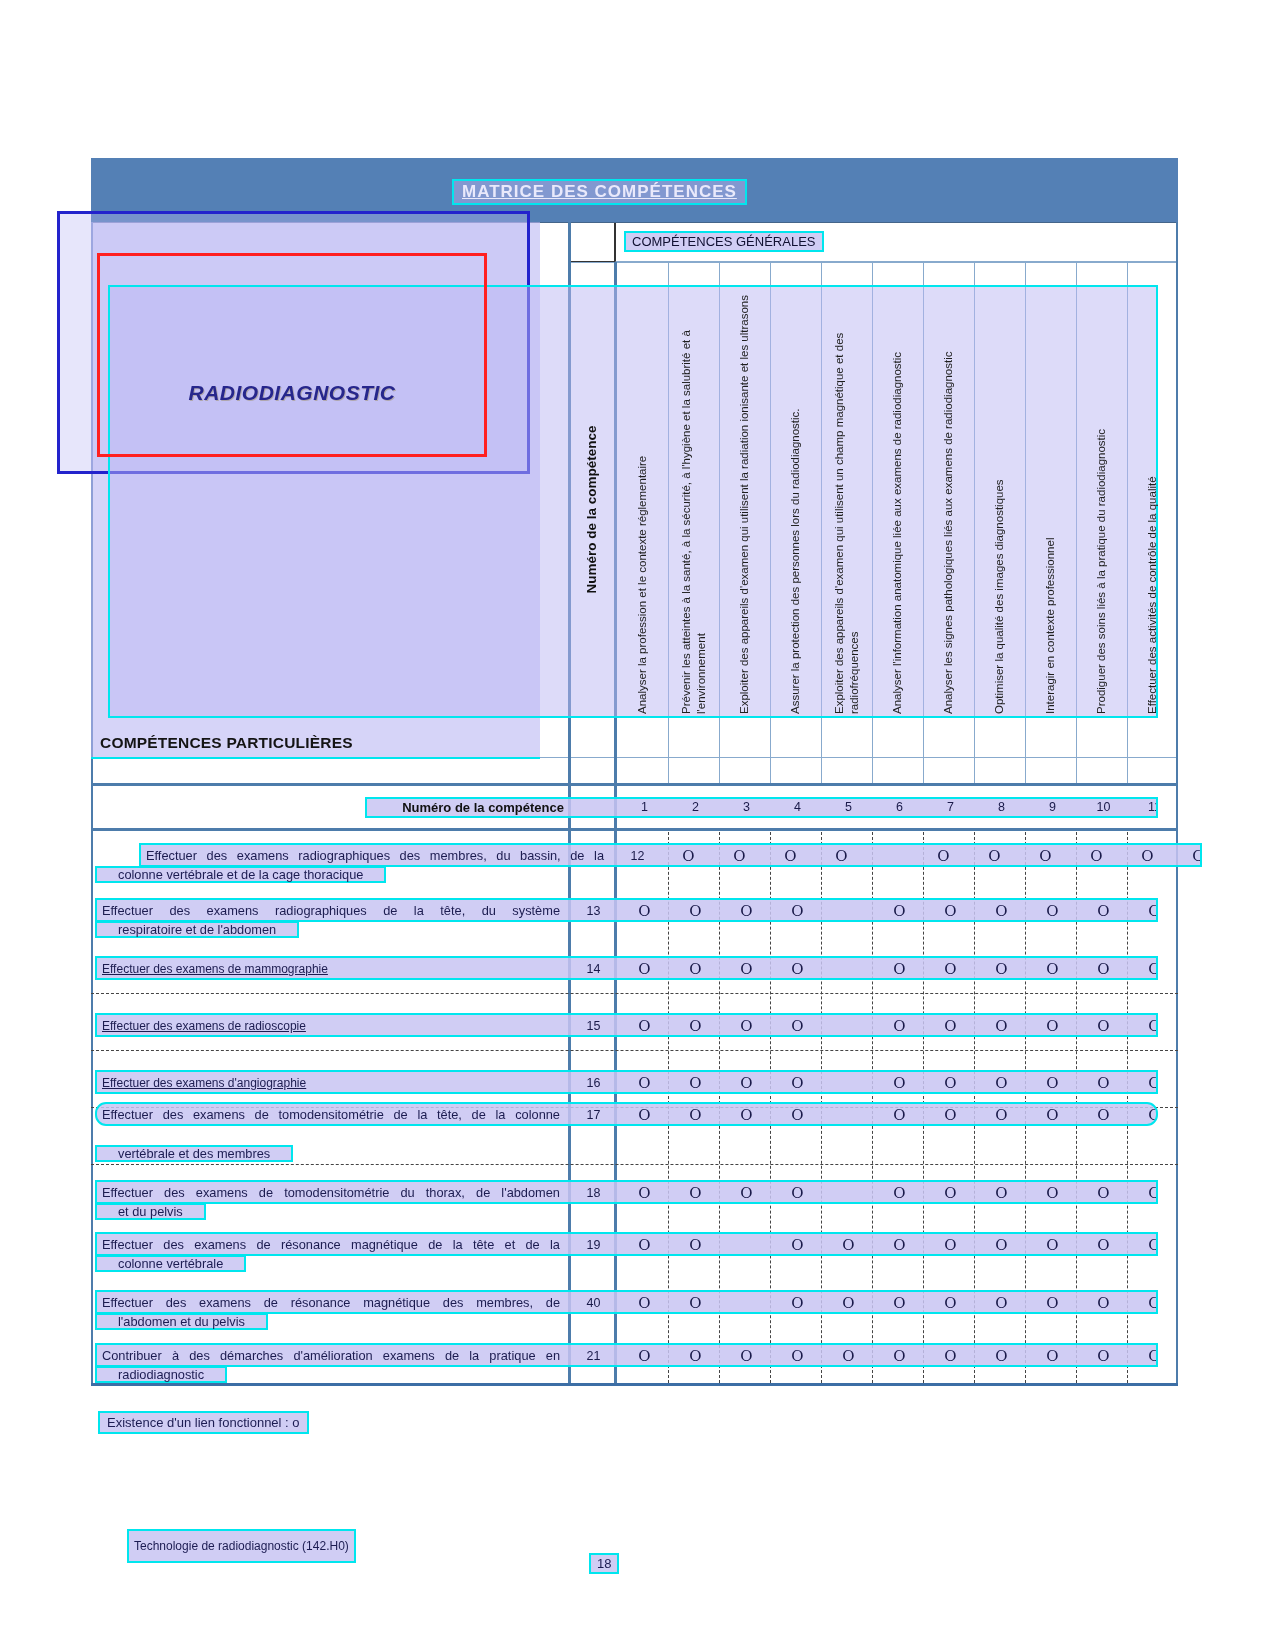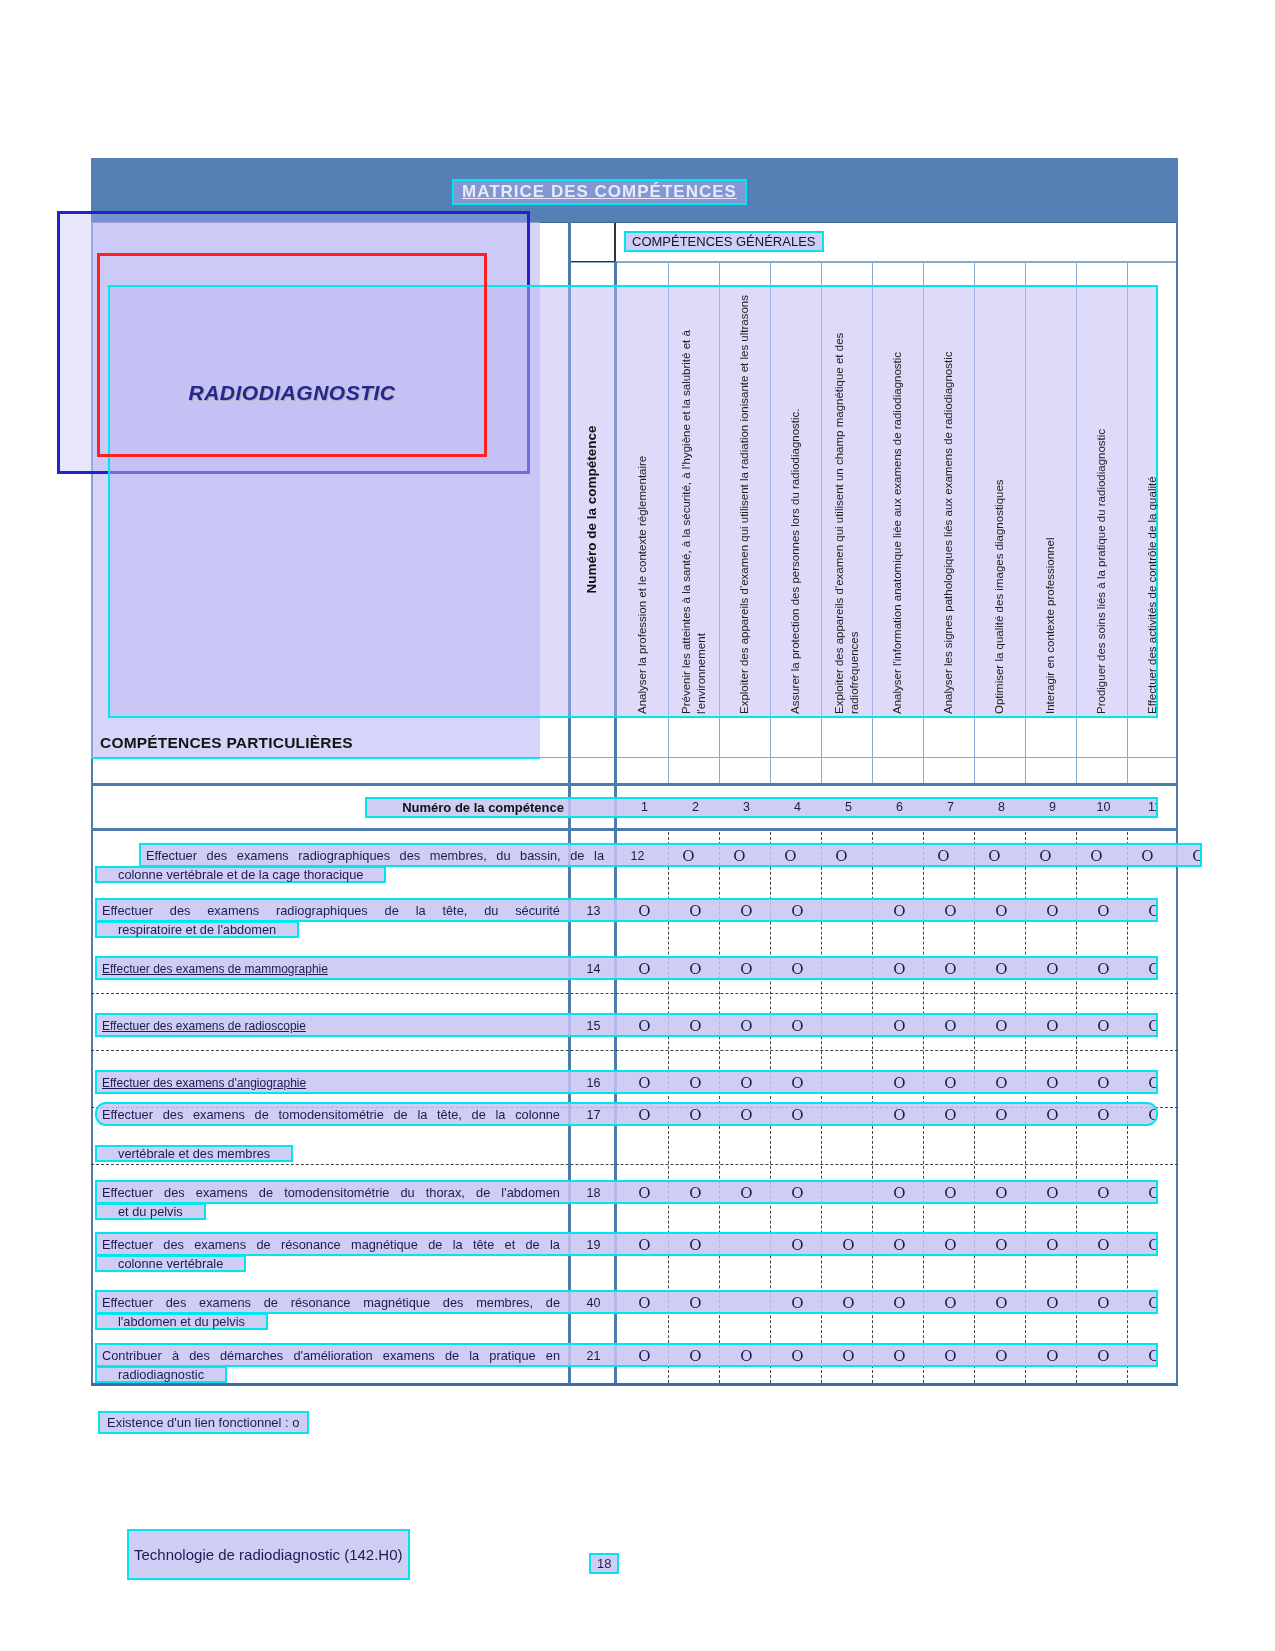--- a/index.html
+++ b/index.html
@@ -56,21 +56,21 @@
   .band2{position:absolute;left:95px;z-index:5;box-sizing:border-box;padding:0 21px;height:17px;
     font-size:12.8px;line-height:13px;white-space:nowrap;}
   .l1{position:absolute;left:5px;top:3px;width:458px;font-size:12.8px;color:#1c1c50;
     text-align:justify;text-align-last:justify;}
   .l1s{position:absolute;left:5px;top:4px;width:458px;font-size:12px;color:#1c1c50;text-decoration:underline;}
   .rownum{position:absolute;left:473px;top:4px;width:47px;text-align:center;font-size:12.5px;color:#1a1a4a;}
   .mark{position:absolute;top:2px;width:51px;text-align:center;
     font-family:"DejaVu Serif",serif;font-size:15px;color:#1a1a4a;}
   
   #legend{left:98px;top:1411px;padding:2px 7px;font-size:13px;z-index:5;white-space:nowrap;}
-  #footer-program{left:127px;top:1529px;padding:15px 5px;font-size:15px;z-index:5;white-space:nowrap;}
+  #footer-program{left:127px;top:1529px;padding:8px 5px;font-size:12px;z-index:5;white-space:nowrap;}
   #footer-page{left:589px;top:1553px;padding:1px 6px;font-size:13px;z-index:5;}
 </style>
 </head>
 <body>
 
 <div id="page">
 
   <div class="abs" id="title-band"></div>
   <span id="title-hl">MATRICE DES COMPÉTENCES</span>
 
@@ -190,21 +190,21 @@
         <div class="mark" style="left: 675px;">O</div>
         <div class="mark" style="left: 777px;">O</div>
         <div class="mark" style="left: 828px;">O</div>
         <div class="mark" style="left: 879px;">O</div>
         <div class="mark" style="left: 930px;">O</div>
         <div class="mark" style="left: 981px;">O</div>
         <div class="mark" style="left: 1032px;">O</div>
       </div>
       <div class="band2 hl" style="top: 866px;">colonne vertébrale et de la cage thoracique</div>
       <div class="band1 hl" style="top: 898px;">
-        <div class="l1">Effectuer des examens radiographiques de la tête, du sécurité</div>
+        <div class="l1">Effectuer des examens radiographiques de la tête, du système</div>
         <div class="rownum">13</div>
         <div class="mark" style="left: 522px;">O</div>
         <div class="mark" style="left: 573px;">O</div>
         <div class="mark" style="left: 624px;">O</div>
         <div class="mark" style="left: 675px;">O</div>
         <div class="mark" style="left: 777px;">O</div>
         <div class="mark" style="left: 828px;">O</div>
         <div class="mark" style="left: 879px;">O</div>
         <div class="mark" style="left: 930px;">O</div>
         <div class="mark" style="left: 981px;">O</div>

